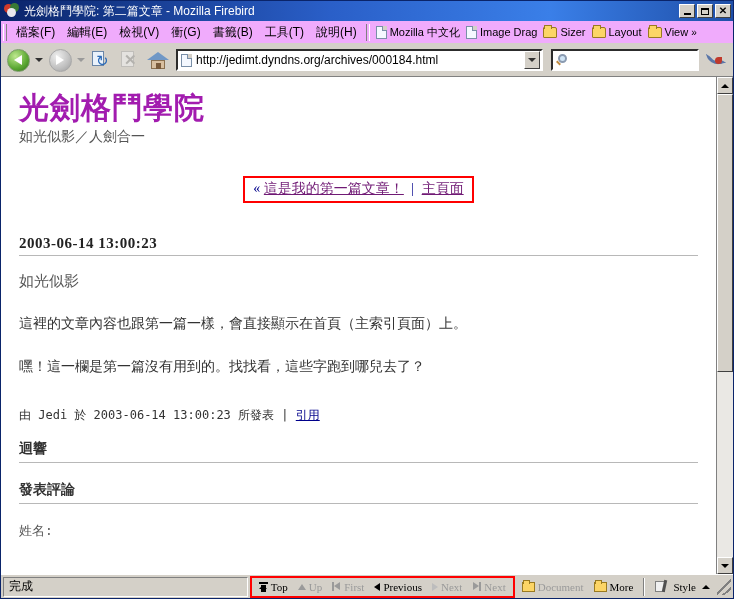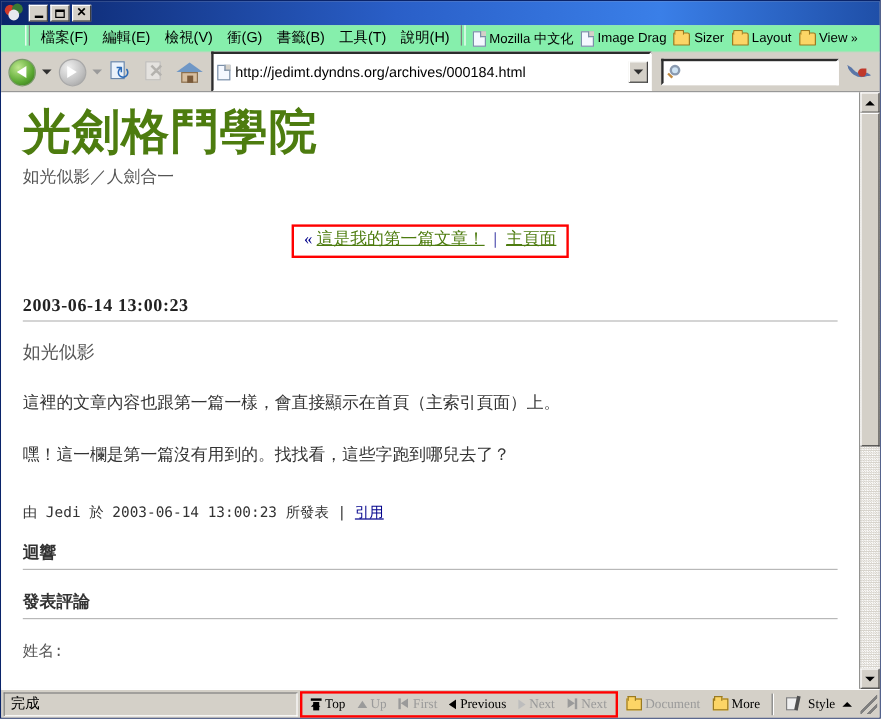--- a/index.html
+++ b/index.html
@@ -60,25 +60,25 @@
     line-height: 1;
     position: relative;
   }
   .tb-btn .mn { width: 7px; height: 2px; background: #000; margin-top: 5px; }
   .tb-btn .mx { width: 8px; height: 7px; border: 1px solid #000; border-top-width: 2px; }
   .tb-btn .cl { font-size: 10px; font-weight: bold; font-family: "Liberation Sans", sans-serif; }
 
   
   .menubar {
     height: 23px;
-    background: #86efac;
-    display: flex; 
+    background: #f0abfc;
+    display: flex; align-items: center;
     border-bottom: 1px solid #d4d0c8;
     flex: 0 0 auto;
-    padding-left: 20px;
+    padding-left: 2px;
     font-size: 12px;
     color: #000;
   }
   .menubar .grip {
     width: 4px; height: 17px;
     border-left: 1px solid #ffffff;
     border-right: 1px solid #808080;
     margin-right: 3px;
   }
   .menu-item {
@@ -211,21 +211,21 @@
     background: #d8bfa0; border: 1px solid #8a7050;
   }
   .ico-home .door {
     position: absolute; left: 9px; top: 13px;
     width: 5px; height: 6px;
     background: #7a5a3a;
   }
 
   .urlbar {
     flex: 1 1 auto;
-    height: 34px;
+    height: 22px;
     background: #ffffff;
     border: 2px inset #d4d0c8;
     border-top-color: #808080; border-left-color: #808080;
     border-right-color: #ffffff; border-bottom-color: #ffffff;
     display: flex; align-items: center;
     padding: 0 0 0 3px;
     margin-left: 3px;
     min-width: 0;
   }
   .url-text {
@@ -300,23 +300,23 @@
     position: relative;
   }
   .page {
     flex: 1 1 auto;
     background: #ffffff;
     padding: 14px 18px 0 18px;
     overflow: hidden;
     min-width: 0;
   }
   .site-title {
-    font-family: Liberation Mono, monospace;
-    font-size: 40px;
-    color: #4d7c0f;
+    font-family: Liberation Sans, sans-serif;
+    font-size: 30px;
+    color: #a21caf;
     line-height: 1.15;
     margin: 0 0 2px 0;
     letter-spacing: 1px;
   }
   .site-sub {
     font-family: "Liberation Serif", serif;
     font-size: 14px;
     color: #555555;
     margin: 0 0 30px 0;
   }
@@ -327,21 +327,21 @@
   .navlinks {
     border: 2px solid #ff0000;
     padding: 3px 8px 4px 8px;
     font-size: 14px;
     font-family: "Liberation Serif", serif;
     color: #00008b;
     white-space: nowrap;
     line-height: 1.2;
   }
   .navlinks a {
-    color: #4d7c0f;
+    color: #701a75;
     text-decoration: underline;
   }
   .navlinks .bar { color: #00008b; text-decoration: none; margin: 0 4px; }
   .date-head {
     font-family: "Liberation Serif", serif;
     font-weight: bold;
     font-size: 15px;
     color: #222;
     padding-bottom: 3px;
     border-bottom: 1px solid #b8b8b8;
@@ -515,20 +515,21 @@
 <body>
 
 <div class="window">
 
   <div class="titlebar">
     <div class="tb-icon">
       <span class="b1"></span>
         <span class="b2"></span>
         <span class="b3"></span>
     </div>
+    <div class="tb-title">光劍格鬥學院: 第二篇文章 - Mozilla Firebird</div>
     <div class="tb-buttons">
       <div class="tb-btn">
           <span class="mn"></span>
         </div>
       <div class="tb-btn">
           <span class="mx"></span>
         </div>
       <div class="tb-btn">
           <span class="cl">✕</span>
         </div>

